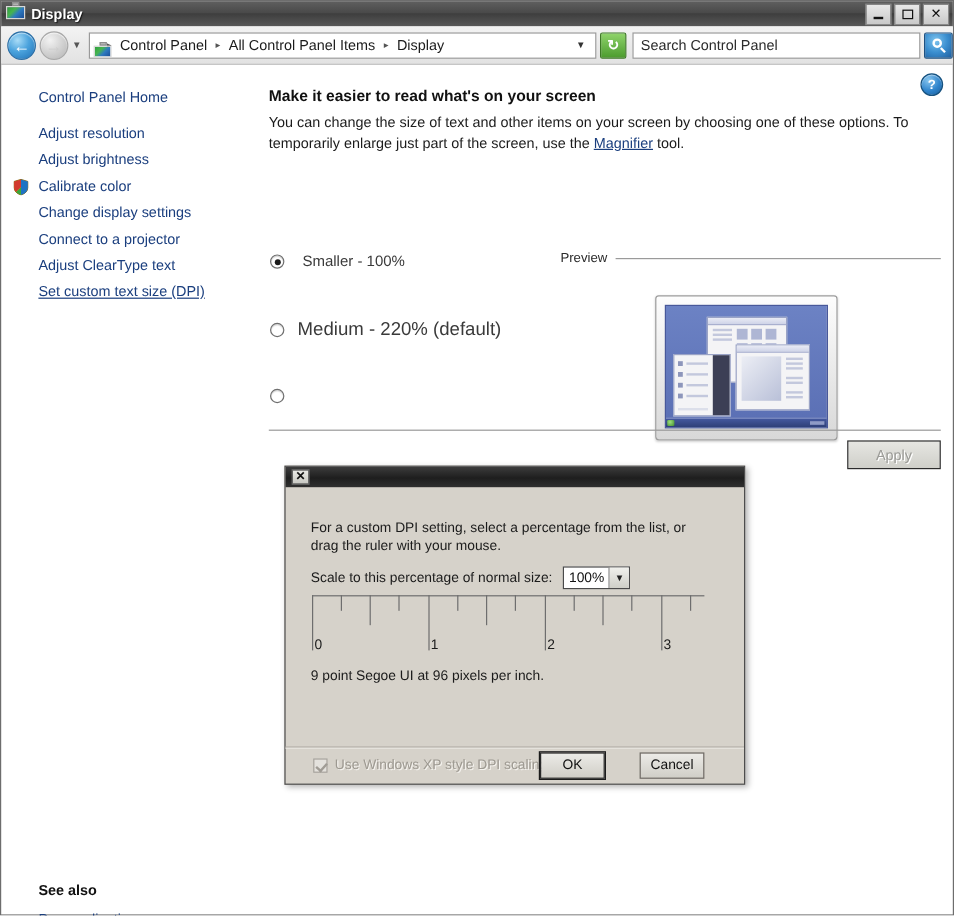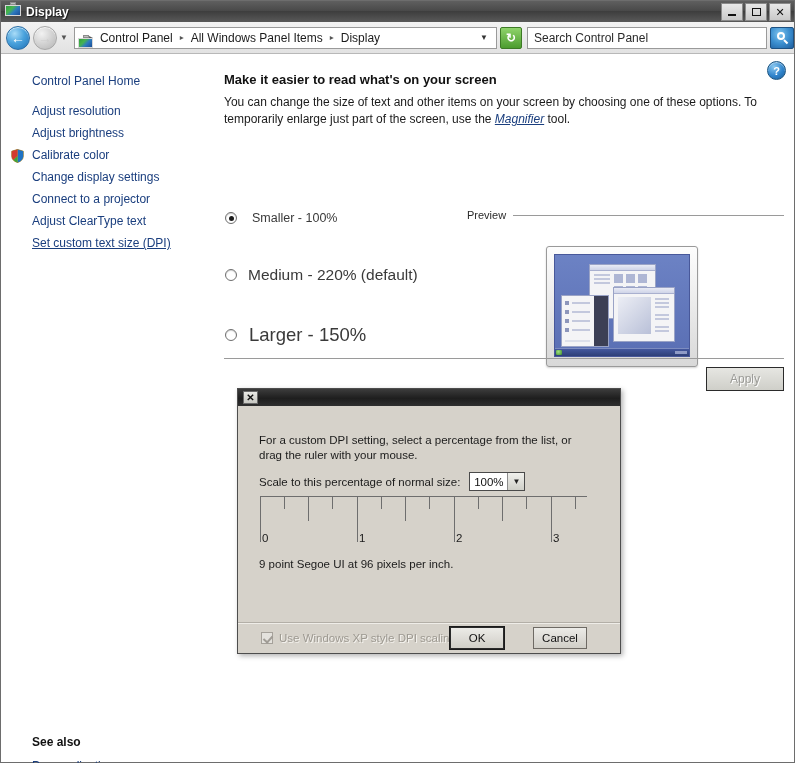--- a/index.html
+++ b/index.html
@@ -166,21 +166,21 @@
   
   .content { position: absolute; left: 218px; top: 53px; right: 0; bottom: 0; }
   .head {
     position: absolute; left: 5px; top: 18px;
     font-size: 13px; font-weight: bold; color: #111;
   }
   .desc {
     position: absolute; left: 5px; top: 40px; width: 556px;
     font-size: 12px; color: #1b1b1b; line-height: 17px;
   }
-  .inlink { color: #1a3e7e; text-decoration: underline; font-style: italic; }
+  .inlink { color: #1a3e7e; text-decoration: underline; }
 
   .radio-row { position: absolute; left: 6px; display: flex; align-items: center; }
   .radio {
     width: 12px; height: 12px; border-radius: 50%;
     border: 1px solid #6f6f6f; background: #fff;
     flex: none; position: relative; box-sizing: border-box;
     box-shadow: inset 0 1px 1px rgba(0,0,0,.18);
   }
   .radio.on::after {
     content: ""; position: absolute; left: 2.5px; top: 2.5px;
@@ -380,21 +380,21 @@
     <div class="navbtn fwd">→</div>
     <div class="histchev">▼</div>
 
     <div class="crumbbox">
       <span class="crumb-icon">
         <span class="mon" style="width:15px;height:13px"><span class="screen" style="width:15px;height:10px"></span><span class="stand"></span></span>
       </span>
       <span class="crumb-sep">▸</span>
       <span class="crumb">Control Panel</span>
       <span class="crumb-sep">▸</span>
-      <span class="crumb">All Windows Panel Items</span>
+      <span class="crumb">All Control Panel Items</span>
       <span class="crumb-sep">▸</span>
       <span class="crumb">Display</span>
       <span class="crumb-spacer"></span>
       <span class="crumb-drop">▼</span>
     </div>
 
     <div class="refreshbtn">↻</div>
 
     <div class="searchbox">
       <span class="ph">Search Control Panel</span>
@@ -449,21 +449,20 @@
     <div class="radio-row" style="top:157px; gap:15px">
       <span class="radio on"></span>
       <span class="radio-label" style="font-size:12.5px">Smaller - 100%</span>
     </div>
     <div class="radio-row" style="top:212px; gap:11px">
       <span class="radio"></span>
       <span class="radio-label" style="font-size:15.5px">Medium - 220% (default)</span>
     </div>
     <div class="radio-row" style="top:270px; gap:12px">
       <span class="radio"></span>
-      <span class="radio-label" style="font-size:18.5px">Larger - 150%</span>
     </div>
 
     <div class="preview-head">
       <span class="lbl">Preview</span>
       <span class="rule"></span>
     </div>
 
     <div class="prev-mon">
       <div class="prev-screen">
 

